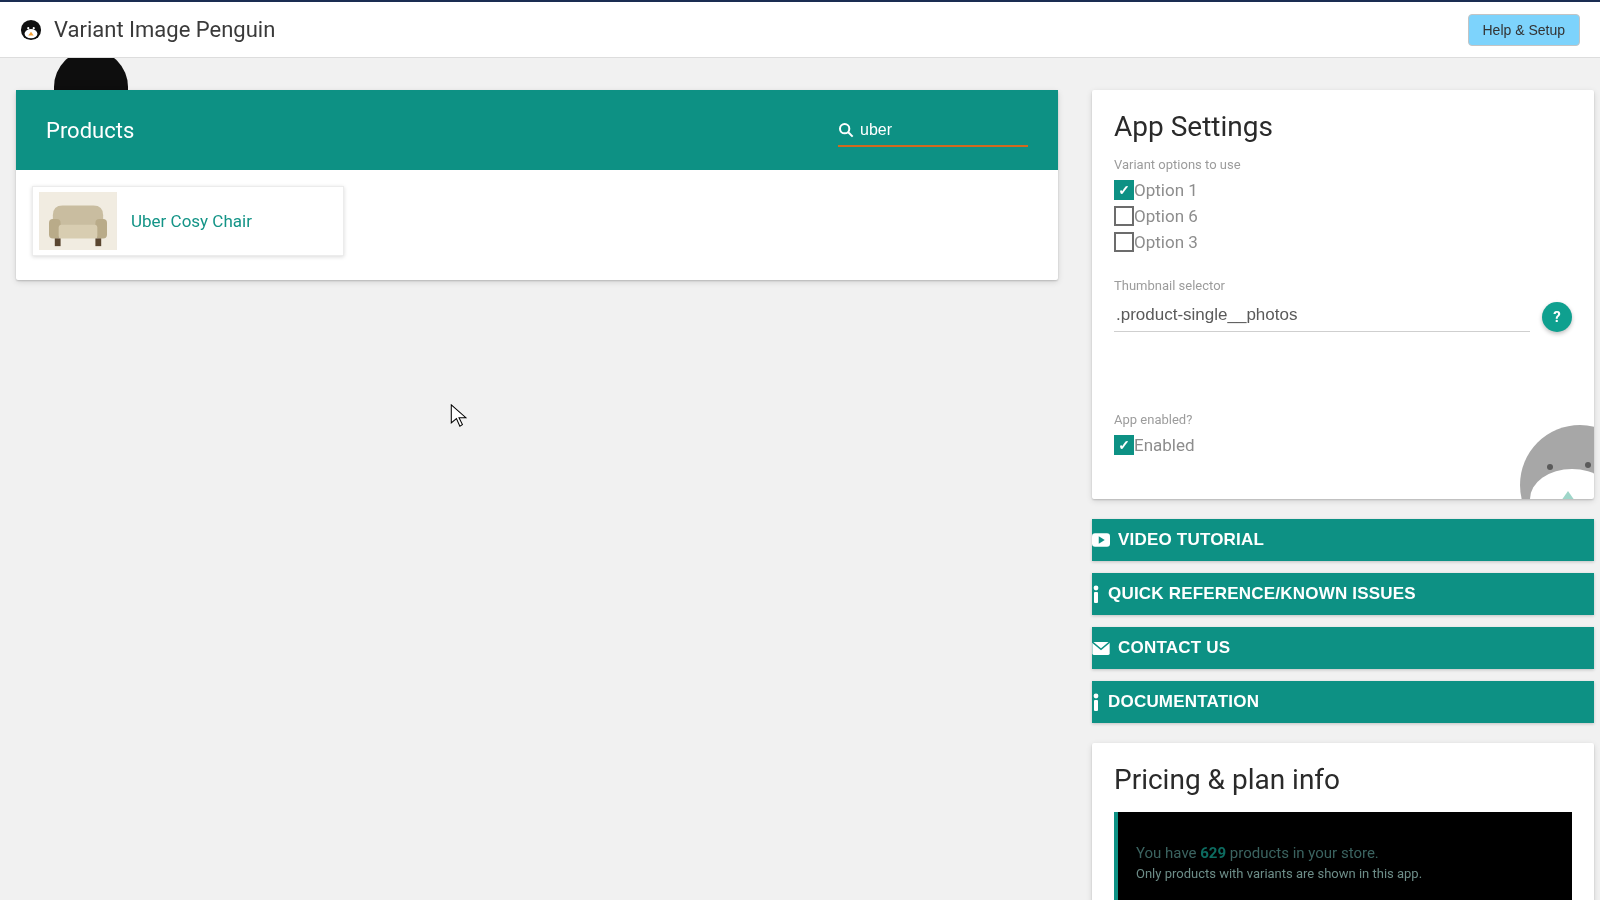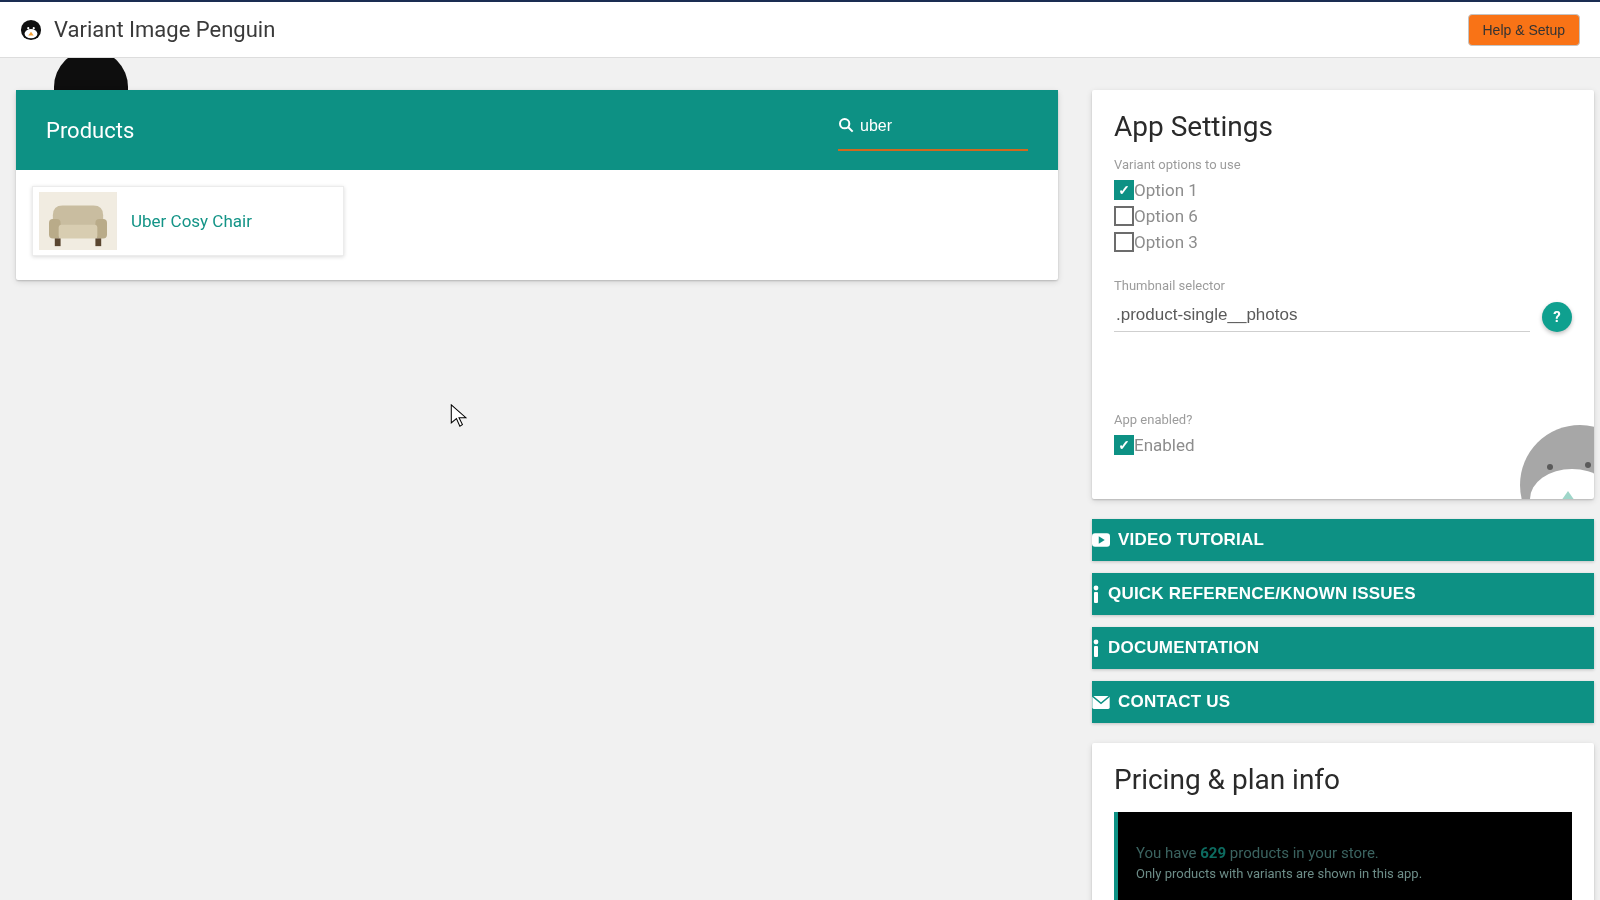--- a/index.html
+++ b/index.html
@@ -37,21 +37,21 @@
       position: relative;
       overflow: visible;
     }
     .logo svg { display:block; }
     .app-title {
       font-size: 22px;
       font-weight: 400;
       color: #3a3a3a;
     }
     .help-btn {
-      background: #f97316;
+      background: #7dd3fc;
       border: 1px solid #c4c4c4;
       border-radius: 4px;
       padding: 7px 14px;
       font-size: 14px;
       color: #333;
       cursor: pointer;
     }
     .viewport {
       width: 100%;
       height: calc(100% - 56px);
@@ -100,25 +100,25 @@
       align-items: center;
       justify-content: space-between;
       padding: 0 30px;
     }
     .panel-title {
       font-size: 22px;
       font-weight: 400;
     }
     .search-wrap {
       display: flex;
-      align-items: flex-start;
+      align-items: center;
       gap: 6px;
       border-bottom: 2px solid #d2691e;
       width: 190px;
-      padding-bottom: 14px;
+      padding-bottom: 6px;
       margin-top: 8px;
     }
     .search-wrap svg { flex: 0 0 auto; }
     .search-input {
       background: transparent;
       border: none;
       outline: none;
       color: #fff;
       font-size: 16px;
       width: 100%;
@@ -386,35 +386,35 @@
 
       <button class="action-btn" style="margin-top:-8px">
         <svg width="8" height="18" viewBox="0 0 8 18" fill="#fff">
             <circle cx="4" cy="3" r="2.4"></circle>
             <rect x="2" y="7" width="4" height="11" rx="1"></rect>
           </svg>
         <span>QUICK REFERENCE/KNOWN ISSUES</span>
       </button>
 
       <button class="action-btn" style="margin-top:-8px">
+        <svg width="18" height="13" viewBox="0 0 24 18" fill="#fff">
+            <rect x="0" y="0" width="24" height="18" rx="2" fill="#fff"></rect>
+            <polyline points="0,0 12,10 24,0" fill="none" stroke="#0d9184" stroke-width="2"></polyline>
+          </svg>
+        <span>CONTACT US</span>
+      </button>
+
+      <button class="action-btn" style="margin-top:-8px">
         <svg width="8" height="18" viewBox="0 0 8 18" fill="#fff">
             <circle cx="4" cy="3" r="2.4"></circle>
             <rect x="2" y="7" width="4" height="11" rx="1"></rect>
           </svg>
         <span>DOCUMENTATION</span>
       </button>
 
-      <button class="action-btn" style="margin-top:-8px">
-        <svg width="18" height="13" viewBox="0 0 24 18" fill="#fff">
-            <rect x="0" y="0" width="24" height="18" rx="2" fill="#fff"></rect>
-            <polyline points="0,0 12,10 24,0" fill="none" stroke="#0d9184" stroke-width="2"></polyline>
-          </svg>
-        <span>CONTACT US</span>
-      </button>
-
       <div class="pricing-panel">
         <div class="pricing-title">Pricing &amp; plan info</div>
         <div class="notice">
           <span>You have </span><span class="count">629</span><span> products in your store.</span>
           <span class="sub">Only products with variants are shown in this app.</span>
         </div>
       </div>
 
     </div>
   </div>

